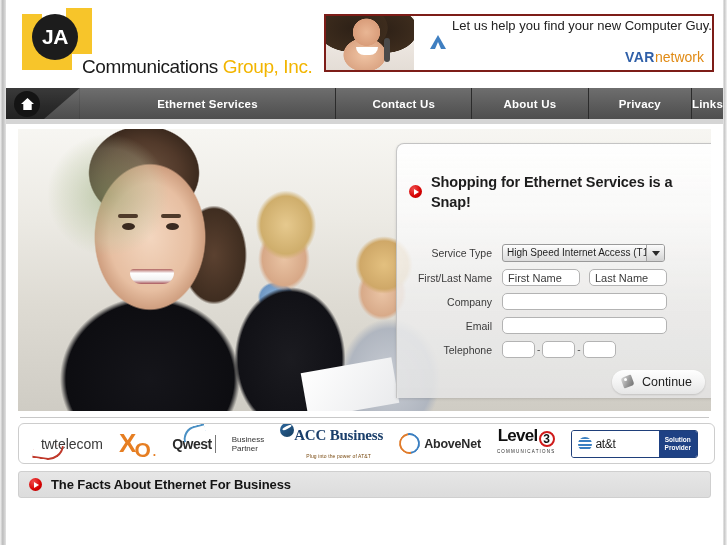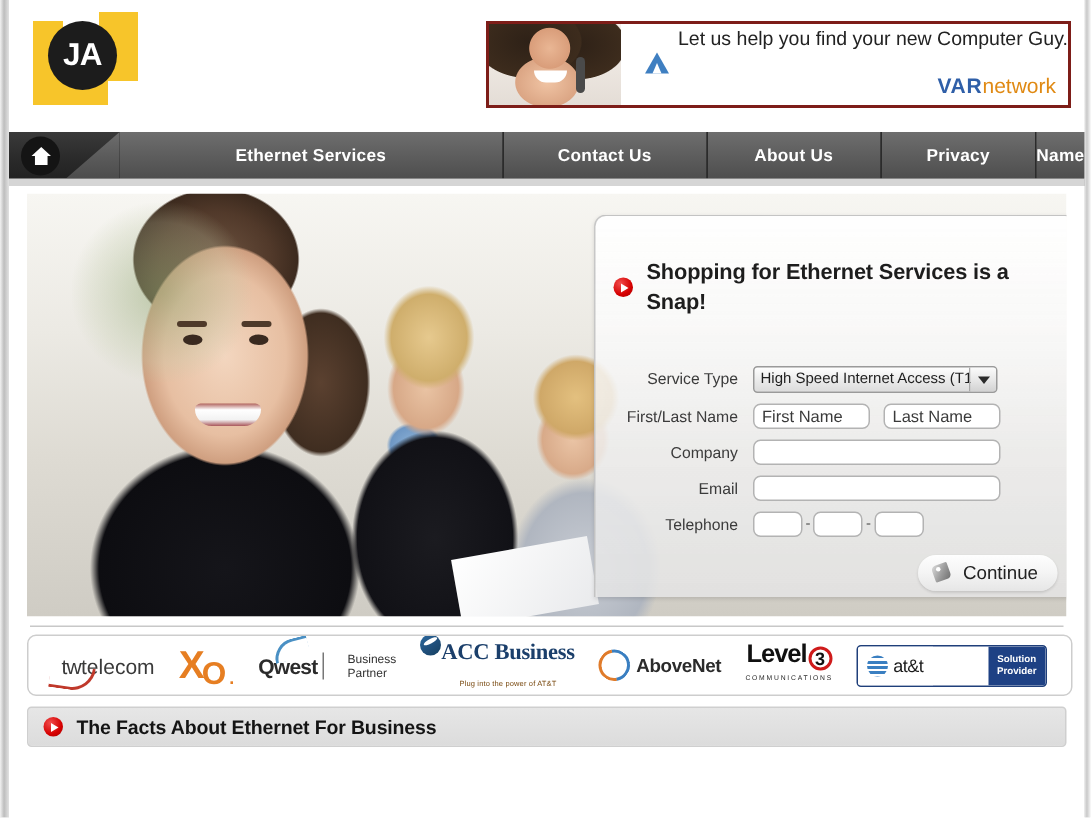--- a/index.html
+++ b/index.html
@@ -677,20 +677,23 @@
 
   <div class="header">
 
     <div class="logo-wrap">
       <div class="logo-mark">
         <div class="logo-yellow-a"></div>
         <div class="logo-yellow-b"></div>
         <div class="logo-yellow-c"></div>
         <div class="logo-circle">JA</div>
       </div>
+      <div class="logo-text">
+        <span class="t1">Communications </span><span class="t2">Group, Inc.</span>
+      </div>
     </div>
 
     <div class="banner">
       <div class="banner-photo">
         <div class="smile"></div>
         <div class="headset"></div>
       </div>
       <div class="banner-tri"></div>
       <div class="banner-tri-inner"></div>
       <div class="banner-text">Let us help you find your new Computer Guy.</div>
@@ -705,21 +708,21 @@
       <svg width="15" height="14" viewBox="0 0 15 14" aria-hidden="true">
         <path d="M7.5 1 L14 7 L11.7 7 L11.7 13 L3.3 13 L3.3 7 L1 7 Z" fill="#ffffff"></path>
       </svg>
     </div>
     <div class="nav-tabs">
       <div class="nav-slant"></div>
       <div class="nav-tab w1">Ethernet Services</div>
       <div class="nav-tab w3">Contact Us</div>
       <div class="nav-tab w2">About Us</div>
       <div class="nav-tab w4">Privacy</div>
-      <div class="nav-tab w5">Name</div>
+      <div class="nav-tab w5">Links</div>
     </div>
     <div class="nav-underbar"></div>
   </div>
 
   <div class="hero">
     <div class="hero-photo">
       <div class="greenery"></div>
       <div class="brow-l"></div>
       <div class="brow-r"></div>
       <div class="eye-l"></div>

